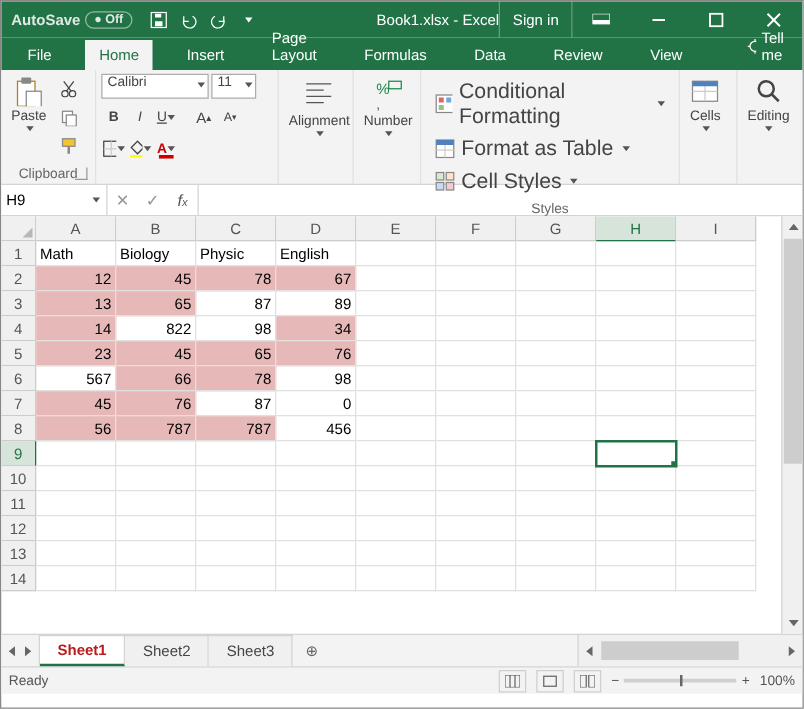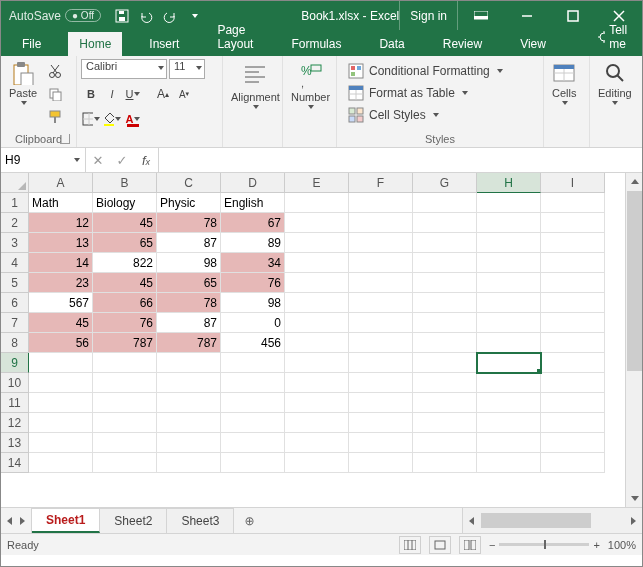--- a/index.html
+++ b/index.html
@@ -1,20 +1,20 @@
 <!DOCTYPE html>
 <html><head>
 <meta charset="utf-8">
 <style>
 * { margin:0; padding:0; box-sizing:border-box; font-family:"Segoe UI",Arial,sans-serif; }
 body { background:#fff; width:643px; height:567px; overflow:hidden; border:1px solid #888; position:relative; }
 
 
 .titlebar { height:29px; background:#217346; color:#fff; display:flex; align-items:center; font-size:12px; }
-.titlebar .as { padding:0 8px; display:flex; align-items:center; gap:4px; opacity:.85; }
+.titlebar .as { padding:0 8px; display:flex; gap:4px; opacity:.85;font-weight:bold; }
 .titlebar .as .pill { border:1px solid rgba(255,255,255,.6); border-radius:8px; padding:0 6px; font-size:10px; }
 .titlebar .qat { display:flex; gap:10px; padding:0 6px; }
 .titlebar .ico { width:14px; height:14px; display:inline-flex; align-items:center; justify-content:center; }
 .titlebar .title { flex:1; text-align:right; }
 .titlebar .right { display:flex; align-items:center; }
 .titlebar .right .btn { width:46px; height:29px; display:flex; align-items:center; justify-content:center; }
 .signin { padding:0 10px; border-left:1px solid rgba(255,255,255,.3); border-right:1px solid rgba(255,255,255,.3); height:100%; display:flex; align-items:center; }
 
 
 .ribbon-tabs { height:26px; background:#217346; display:flex; align-items:flex-end; padding-left:10px; gap:16px; color:#fff; font-size:12px; }
@@ -34,21 +34,21 @@
 .group .launcher { position:absolute; right:2px; bottom:3px; width:10px; height:10px; border:1px solid #999; border-left:none; border-top:none; }
 .vbtn { display:flex; flex-direction:column; align-items:center; padding:2px 4px; gap:2px; cursor:pointer; }
 .vbtn .big { width:24px; height:24px; }
 .vbtn .lab { font-size:11px; line-height:12px; text-align:center; }
 .col { display:flex; flex-direction:column; gap:3px; padding:2px; }
 .sbtn { width:20px; height:20px; display:flex; align-items:center; justify-content:center; cursor:pointer; border:1px solid transparent; }
 .fontrow { display:flex; gap:2px; align-items:center; }
 .fontsel { height:20px; border:1px solid #ababab; background:#fff; font-size:11px; padding:0 14px 0 4px; position:relative; }
 .fontsel .dd { position:absolute; right:2px; top:6px; border-left:3px solid transparent; border-right:3px solid transparent; border-top:4px solid #555; }
 .hrow { display:flex; gap:1px; align-items:center; margin-top:3px; }
-.styleitem { display:flex; align-items:center; gap:5px; padding:2px 3px; font-size:12px; cursor:pointer; }
+.styleitem { display:flex; align-items:center; gap:5px; padding:2px 3px; font-size:17px; cursor:pointer; }
 .styleitem .dd2 { border-left:3px solid transparent; border-right:3px solid transparent; border-top:4px solid #555; margin-left:2px; }
 .drop { border-left:3px solid transparent; border-right:3px solid transparent; border-top:4px solid #555; display:inline-block; margin-left:1px; vertical-align:middle; }
 
 
 .fxbar { height:25px; border-bottom:1px solid #d4d4d4; display:flex; align-items:stretch; background:#fff; font-size:12px; }
 .namebox { width:85px; border-right:1px solid #d4d4d4; display:flex; align-items:center; padding:0 4px; position:relative; }
 .namebox .dd { position:absolute; right:5px; top:10px; border-left:3px solid transparent; border-right:3px solid transparent; border-top:4px solid #555; }
 .fxbtns { display:flex; align-items:center; border-right:1px solid #d4d4d4; }
 .fxbtns .b { width:24px; text-align:center; color:#999; font-size:13px; }
 .fxinput { flex:1; padding:0 6px; display:flex; align-items:center; }

